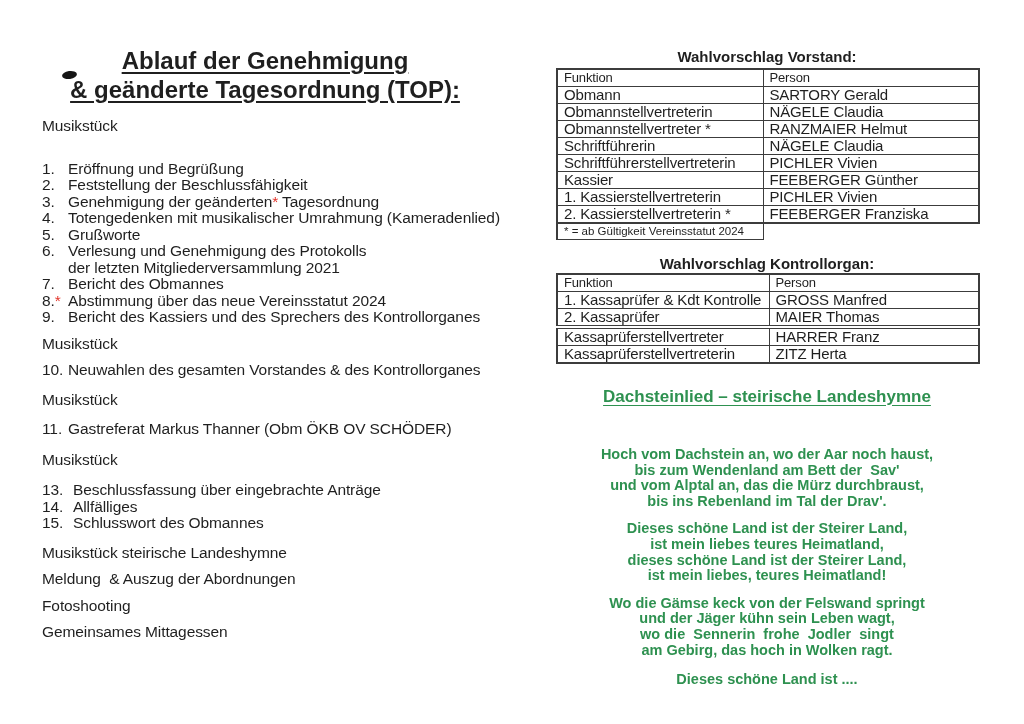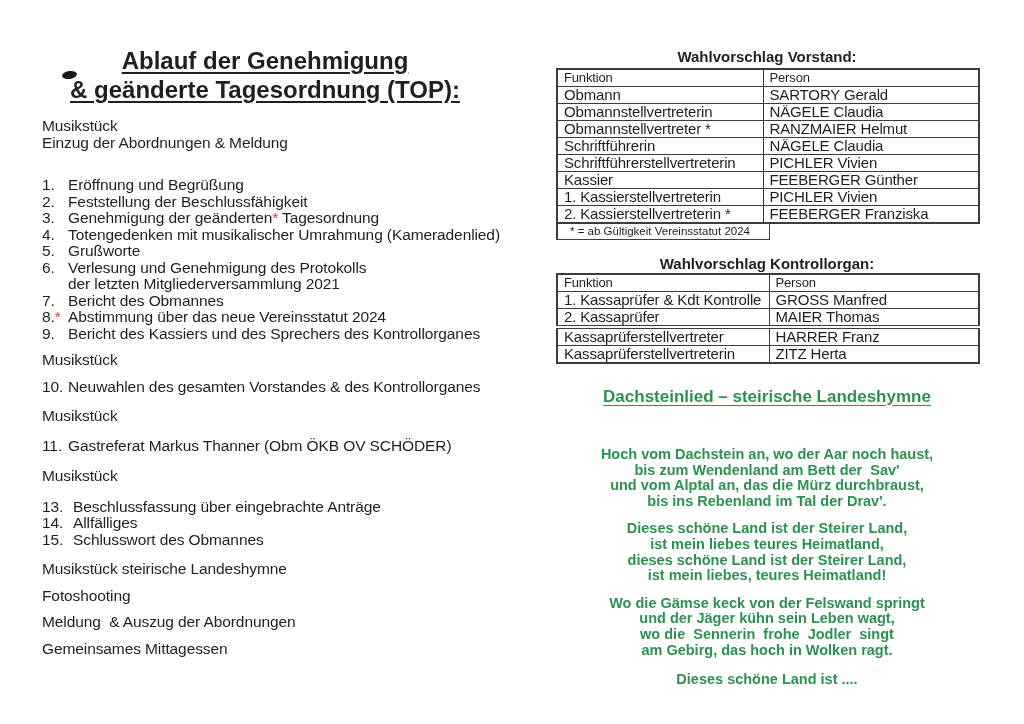--- a/index.html
+++ b/index.html
@@ -46,21 +46,21 @@
   td {
     border: 1px solid #3c3c3c; height: 16px;
     font-size: 15px; letter-spacing: -0.15px; line-height: 16px;
     padding: 0 0 0 6px; white-space: nowrap; overflow: hidden; vertical-align: middle;
   }
   table { border: 2px solid #3c3c3c; }
   td.hdr { font-size: 13px; height: 15px; }
   td.dbl { border-top: 4px double #3c3c3c; }
   .footnote-box {
     width: 199px; border: 1px solid #3c3c3c; border-left-width: 2px; border-top: none;
-    margin-top: 0px; font-size: 11.5px; height: 15px; line-height: 15px; padding-left: 12px;
+    margin-top: 0px; font-size: 11.5px; height: 15px; line-height: 15px; padding-left: 6px;
     white-space: nowrap;
   }
 
   
   .anthem-heading {
     position: absolute; top: 383px; left: 0; width: 422px;
     text-align: center; font-size: 17px; font-weight: bold;
     color: #2e9150; text-decoration: underline; text-underline-offset: 3px;
   }
   .anthem-verses { position: absolute; top: 443px; left: 0; width: 422px; }
@@ -78,42 +78,41 @@
 
   <div class="smudge"></div>
 
   <div class="left-col">
     <div class="agenda-title">
       <div class="tline">Ablauf der Genehmigung</div>
       <div class="tline">&amp; geänderte Tagesordnung (TOP):</div>
     </div>
     <div class="agenda-lines">
         <div class="doc-line"><span>Musikstück</span></div>
-        <div class="doc-line"><span>Einzug der Abordnungen &amp; Meldung</span></div>
         <div class="doc-line mt12"><span class="agenda-num">1.</span><span>Eröffnung und Begrüßung</span></div>
         <div class="doc-line"><span class="agenda-num">2.</span><span>Feststellung der Beschlussfähigkeit</span></div>
         <div class="doc-line"><span class="agenda-num">3.</span><span>Genehmigung der geänderten</span><span class="red">*</span><span> Tagesordnung</span></div>
         <div class="doc-line"><span class="agenda-num">4.</span><span>Totengedenken mit musikalischer Umrahmung (Kameradenlied)</span></div>
         <div class="doc-line"><span class="agenda-num">5.</span><span>Grußworte</span></div>
         <div class="doc-line"><span class="agenda-num">6.</span><span>Verlesung und Genehmigung des Protokolls</span></div>
         <div class="doc-line cont"><span>der letzten Mitgliederversammlung 2021</span></div>
         <div class="doc-line"><span class="agenda-num">7.</span><span>Bericht des Obmannes</span></div>
         <div class="doc-line"><span class="agenda-num">8.<span class="red">*</span></span><span>Abstimmung über das neue Vereinsstatut 2024</span></div>
         <div class="doc-line"><span class="agenda-num">9.</span><span>Bericht des Kassiers und des Sprechers des Kontrollorganes</span></div>
         <div class="doc-line mt10"><span>Musikstück</span></div>
         <div class="doc-line mt10"><span class="agenda-num">10.</span><span>Neuwahlen des gesamten Vorstandes &amp; des Kontrollorganes</span></div>
         <div class="doc-line mt13"><span>Musikstück</span></div>
         <div class="doc-line mt13"><span class="agenda-num">11.</span><span>Gastreferat Markus Thanner (Obm ÖKB OV SCHÖDER)</span></div>
         <div class="doc-line mt14"><span>Musikstück</span></div>
         <div class="doc-line mt14"><span class="agenda-num wide">13.</span><span>Beschlussfassung über eingebrachte Anträge</span></div>
         <div class="doc-line"><span class="agenda-num wide">14.</span><span>Allfälliges</span></div>
         <div class="doc-line"><span class="agenda-num wide">15.</span><span>Schlusswort des Obmannes</span></div>
         <div class="doc-line mt13"><span>Musikstück steirische Landeshymne</span></div>
+        <div class="doc-line mt10"><span>Meldung &nbsp;&amp; Auszug der Abordnungen</span></div>
         <div class="doc-line mt10"><span>Fotoshooting</span></div>
-        <div class="doc-line mt10"><span>Meldung &nbsp;&amp; Auszug der Abordnungen</span></div>
         <div class="doc-line mt10"><span>Gemeinsames Mittagessen</span></div>
       </div>
   </div>
 
   <div class="right-col">
     <div class="tbl-heading heading-vorstand">Wahlvorschlag Vorstand:</div>
     <div class="tbl-wrap wrap-vorstand">
       <table>
         <colgroup>
             <col style="width:206px">

